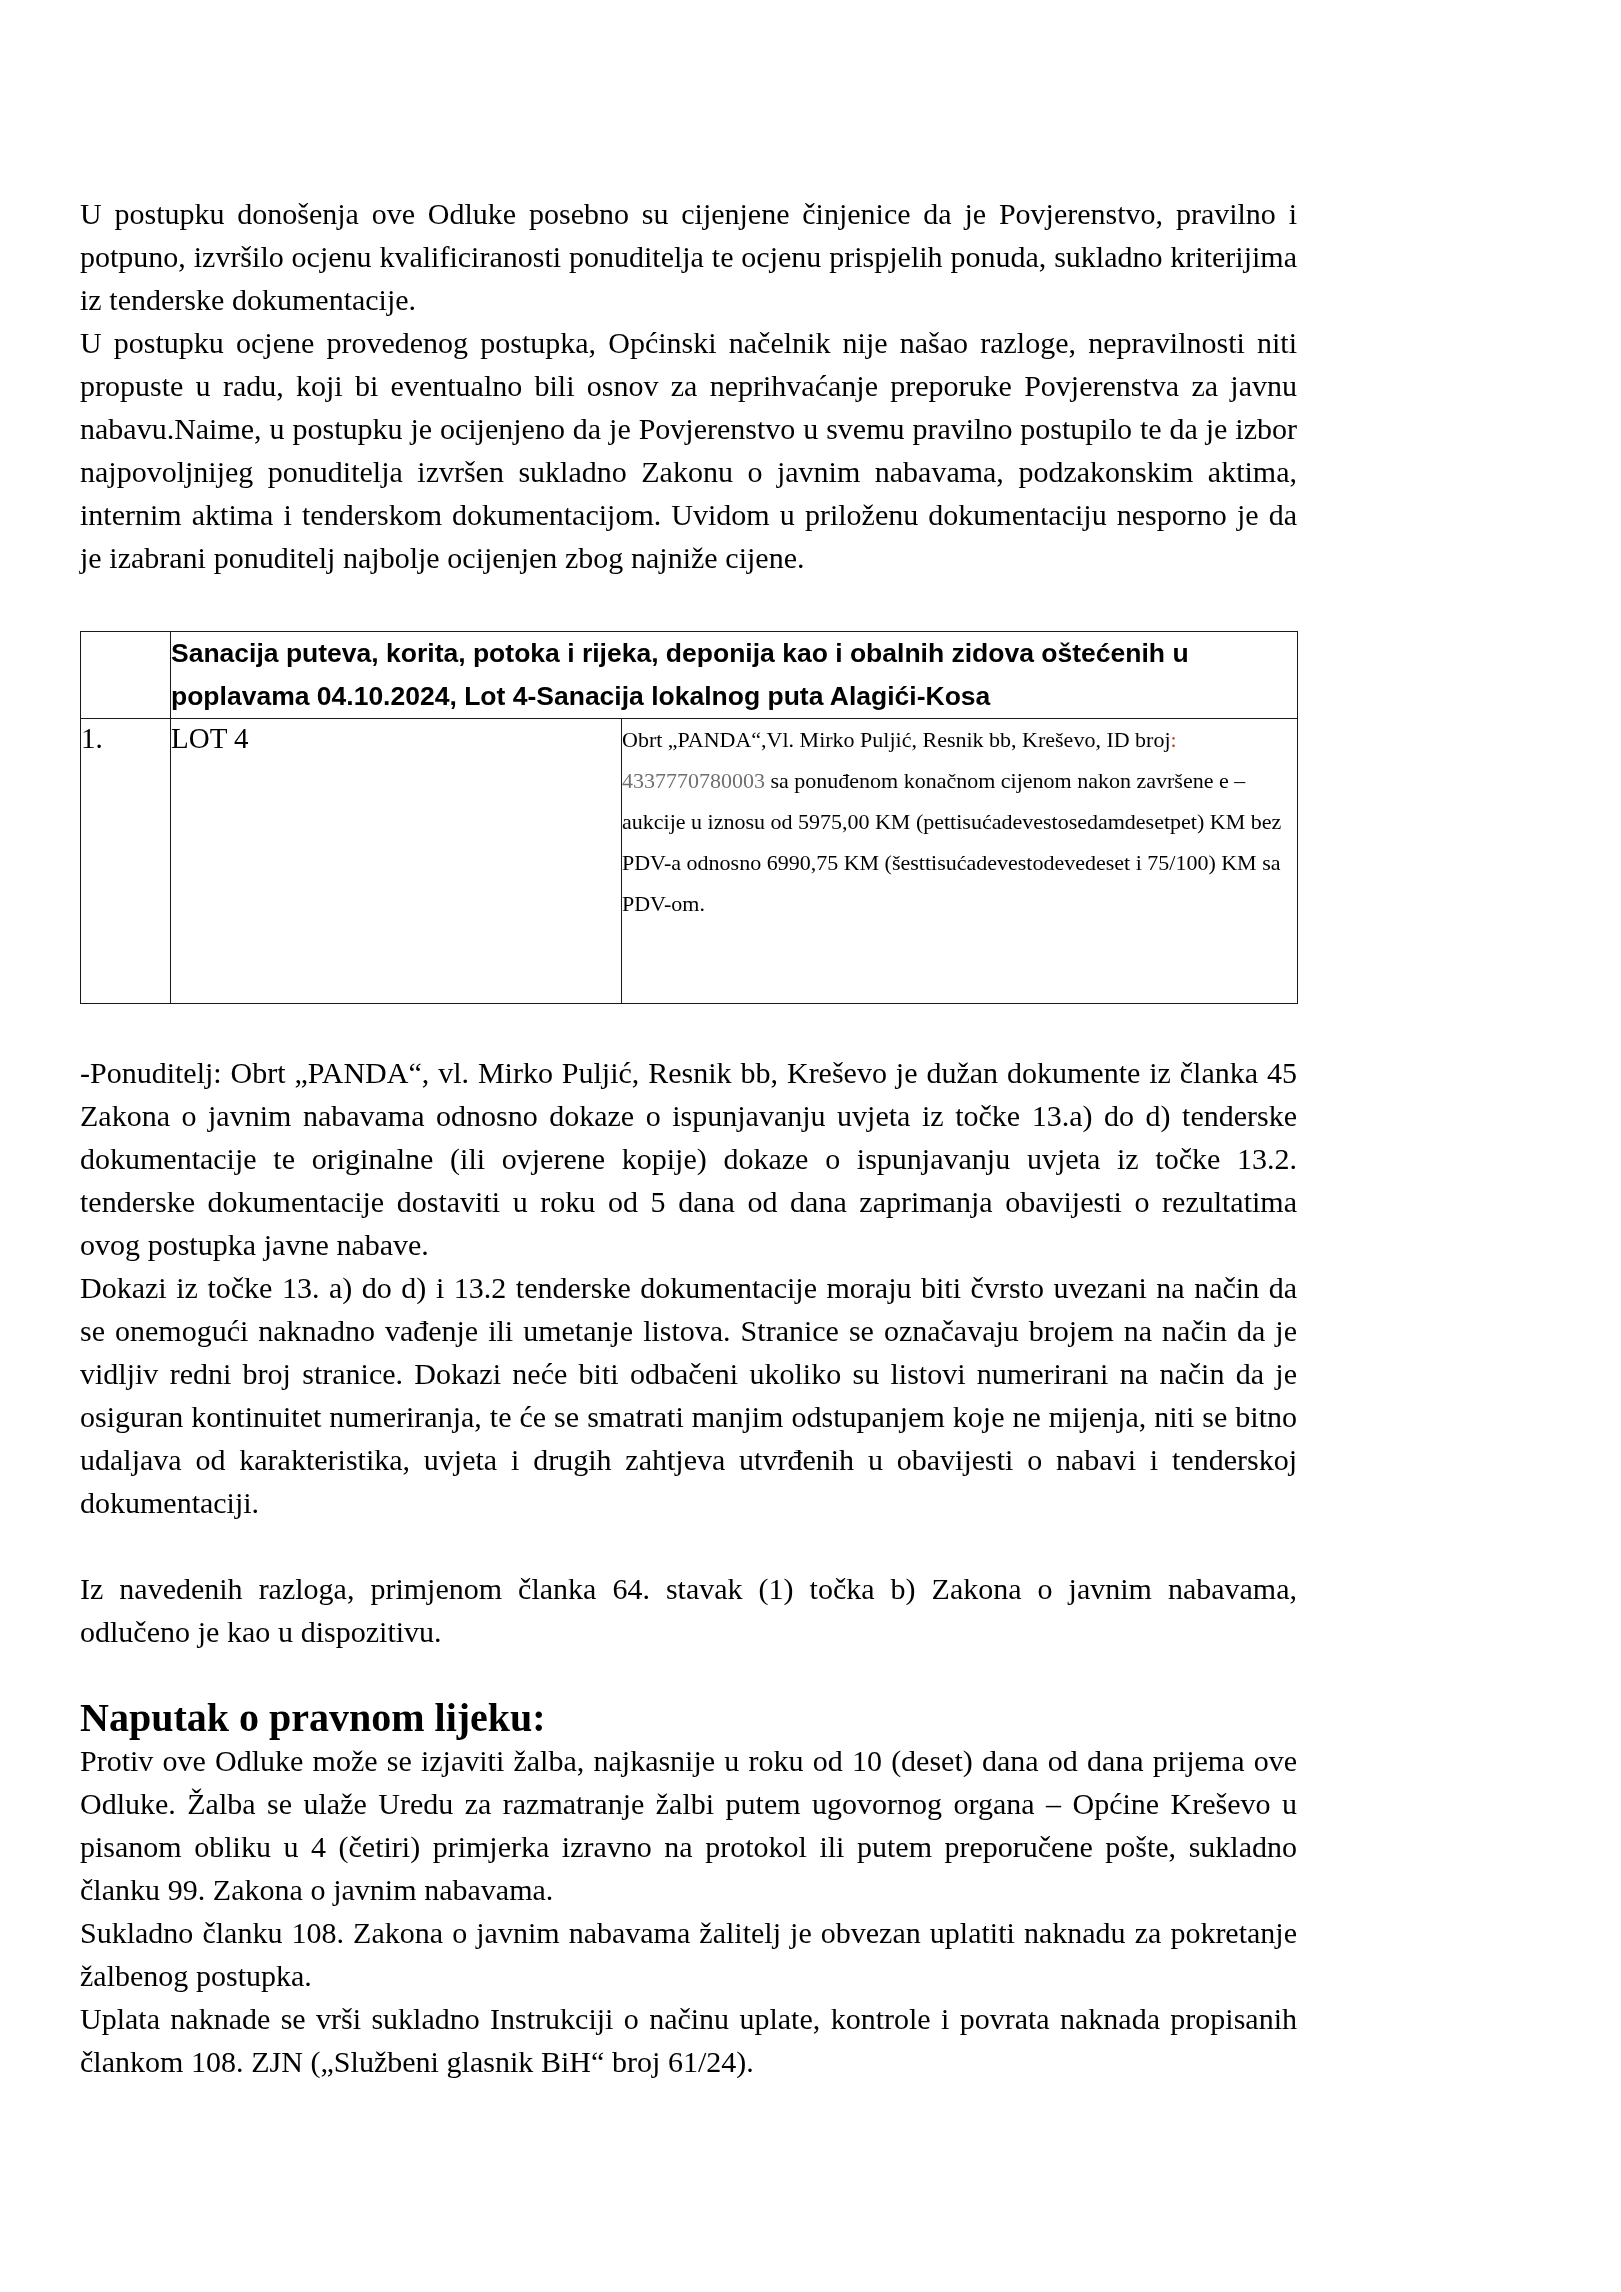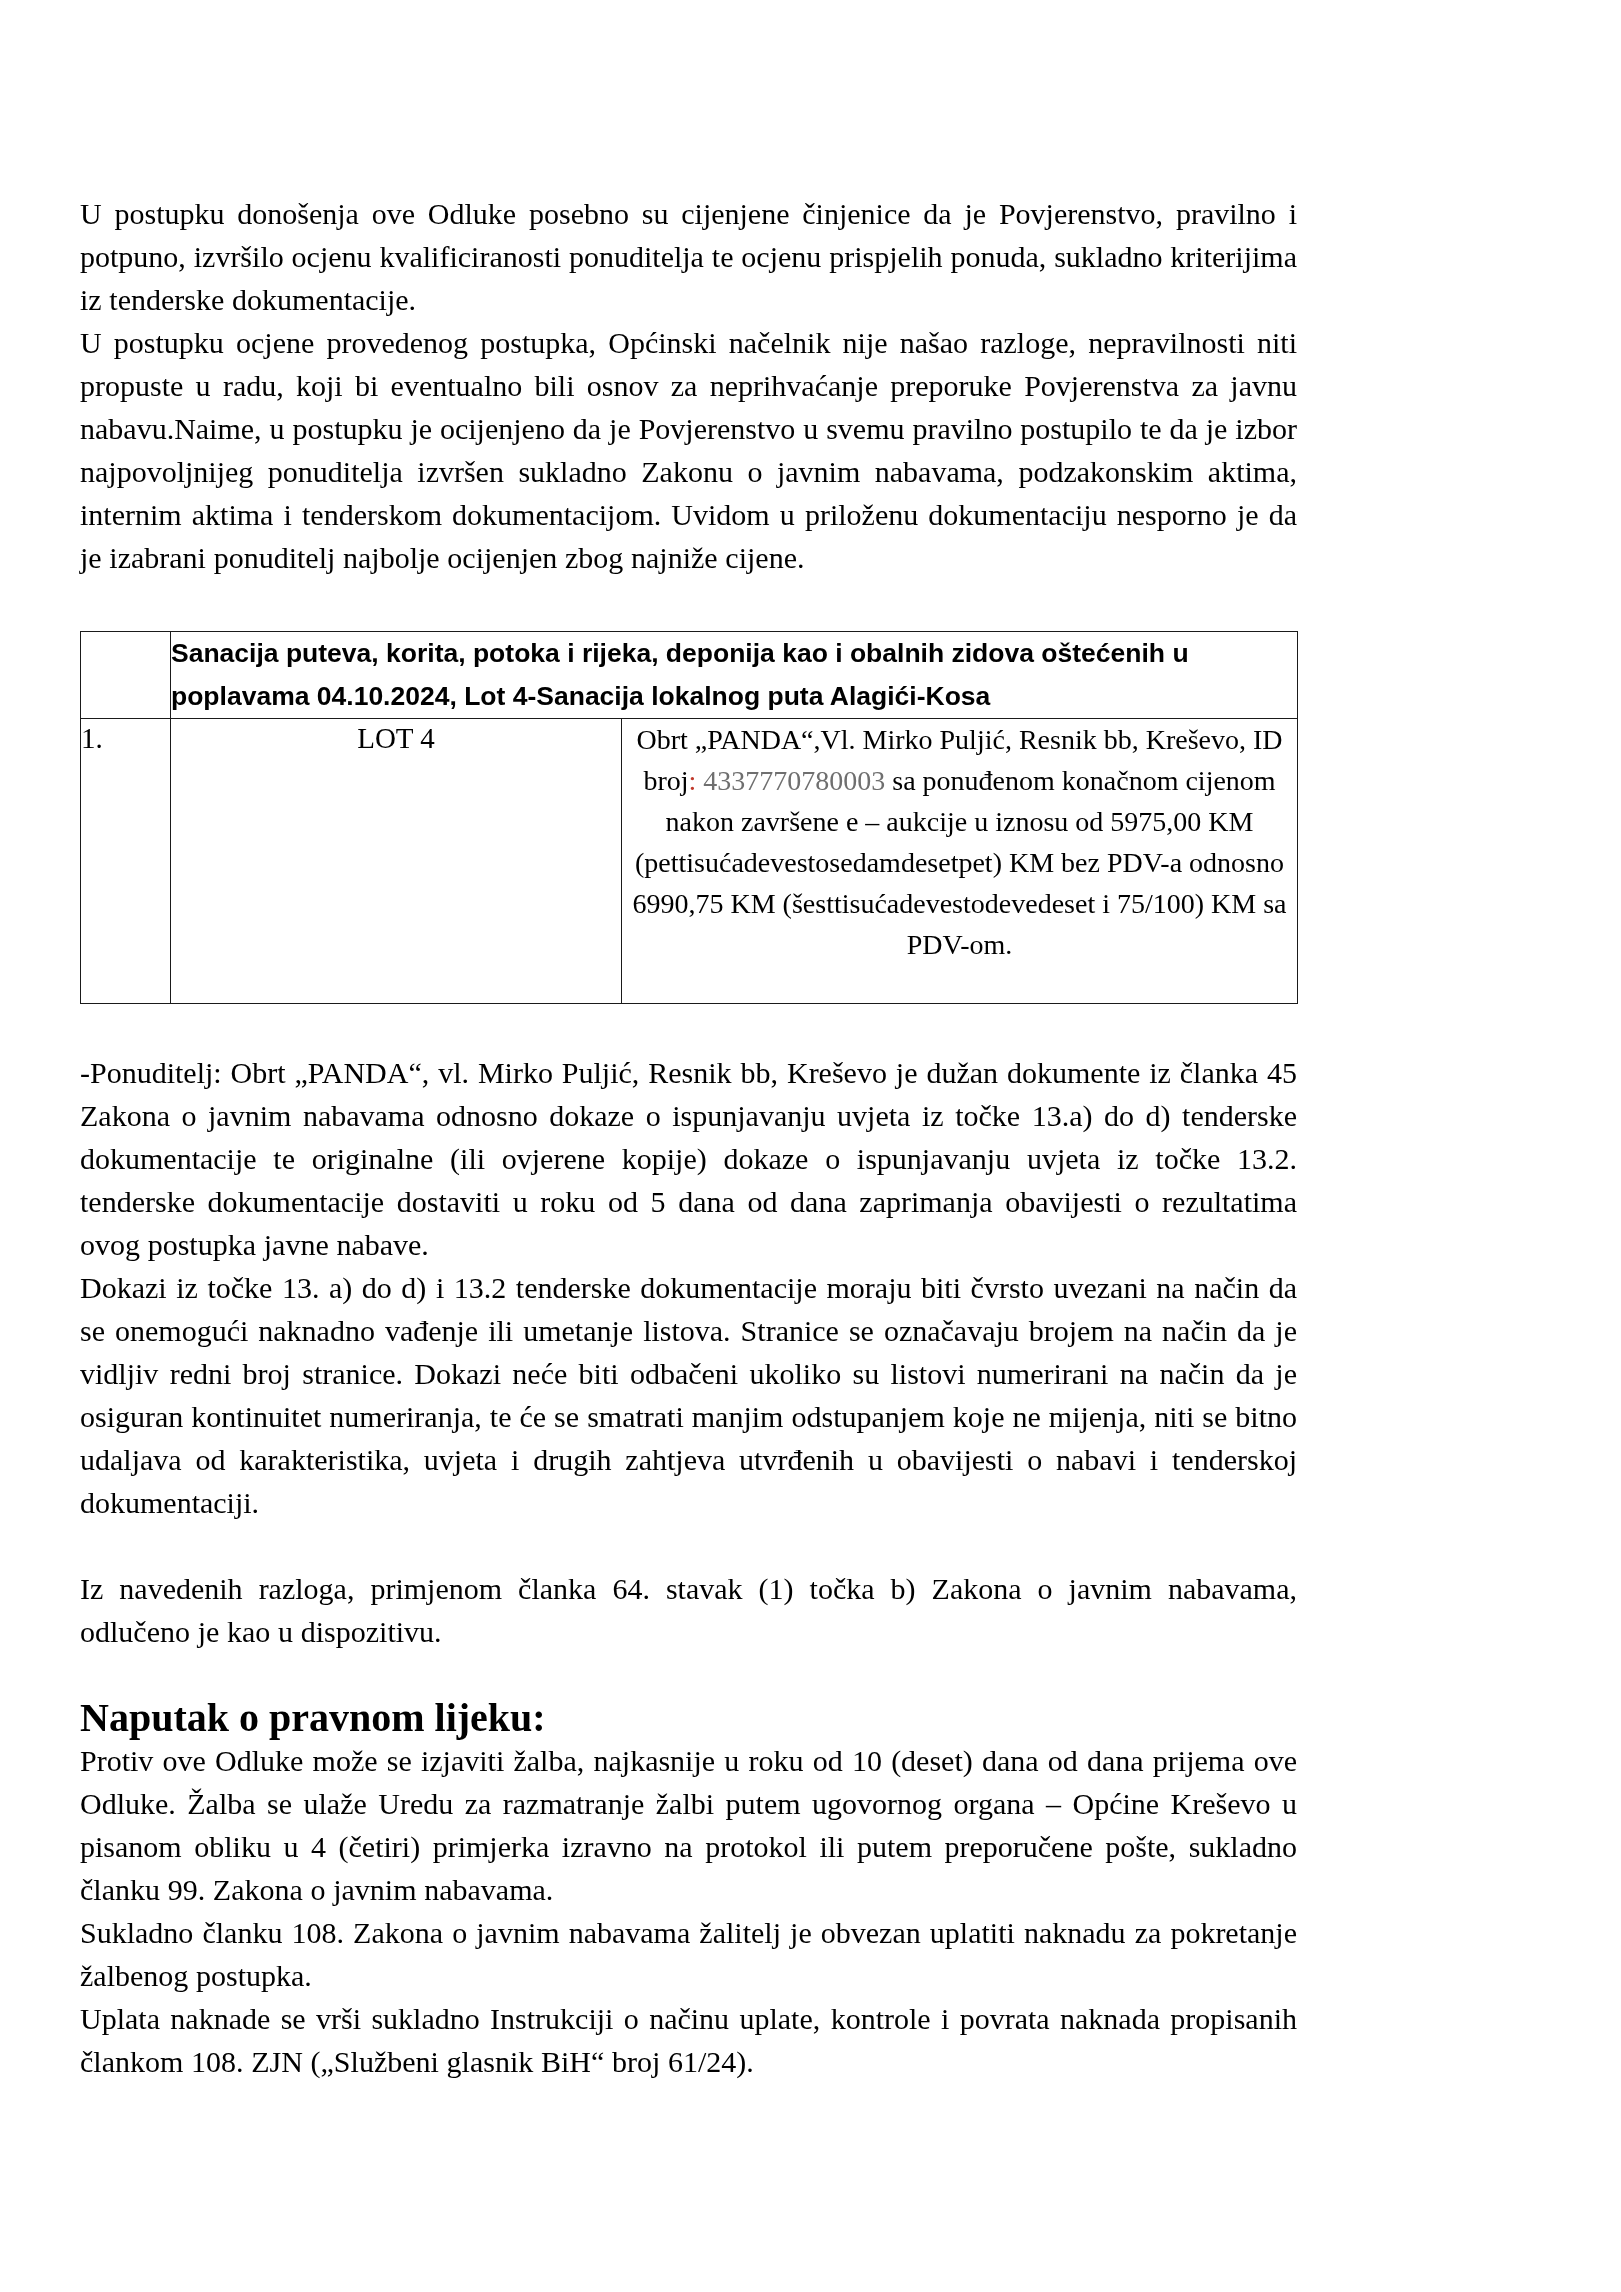--- a/index.html
+++ b/index.html
@@ -85,28 +85,27 @@
     padding: 23.5px 0 0 17.6px;
     font-size: 29px;
     line-height: 39px;
     text-align: left;
   }
 
   .lot-cell {
     padding: 23.5px 0 0 0;
     font-size: 29px;
     line-height: 39px;
-    text-align: center;
   }
 
   .detail-cell {
     padding: 21.6px 13.7px 17.6px 17.6px;
-    font-size: 28px;
+    font-size: 22px;
     line-height: 41px;
-    text-align: center;
+    text-align: left;
   }
 
   .id-number { color: #6f6f6f; }
   .id-colon  { color: #c0392b; }
 
   h2.section-head {
     margin: 0;
     font-size: 40px;
     line-height: 43px;
     font-weight: bold;

